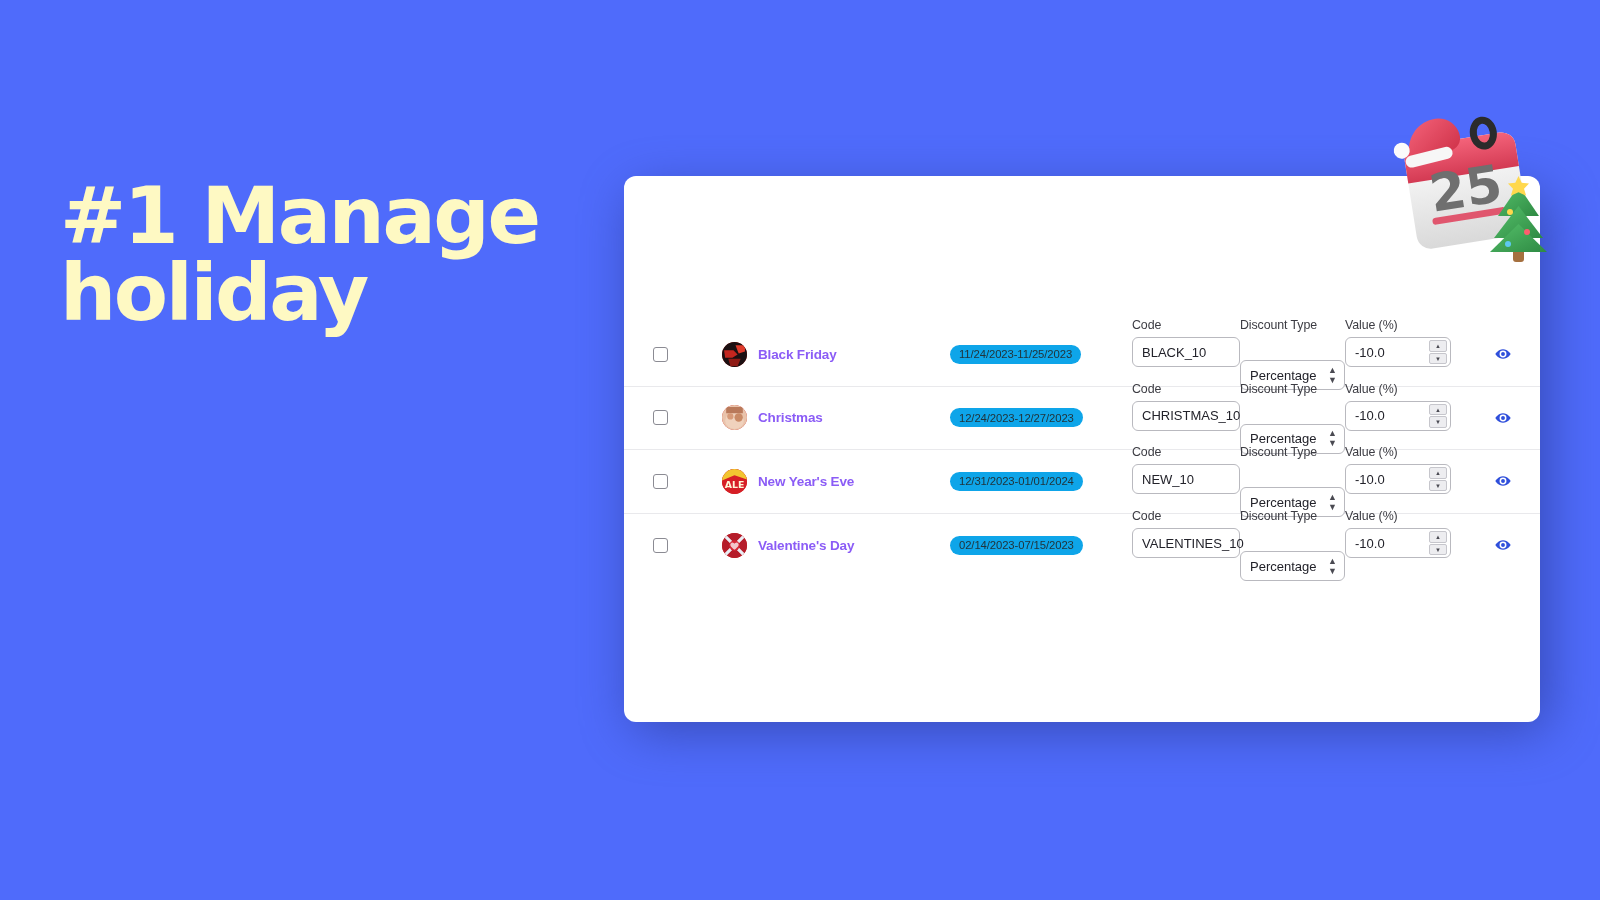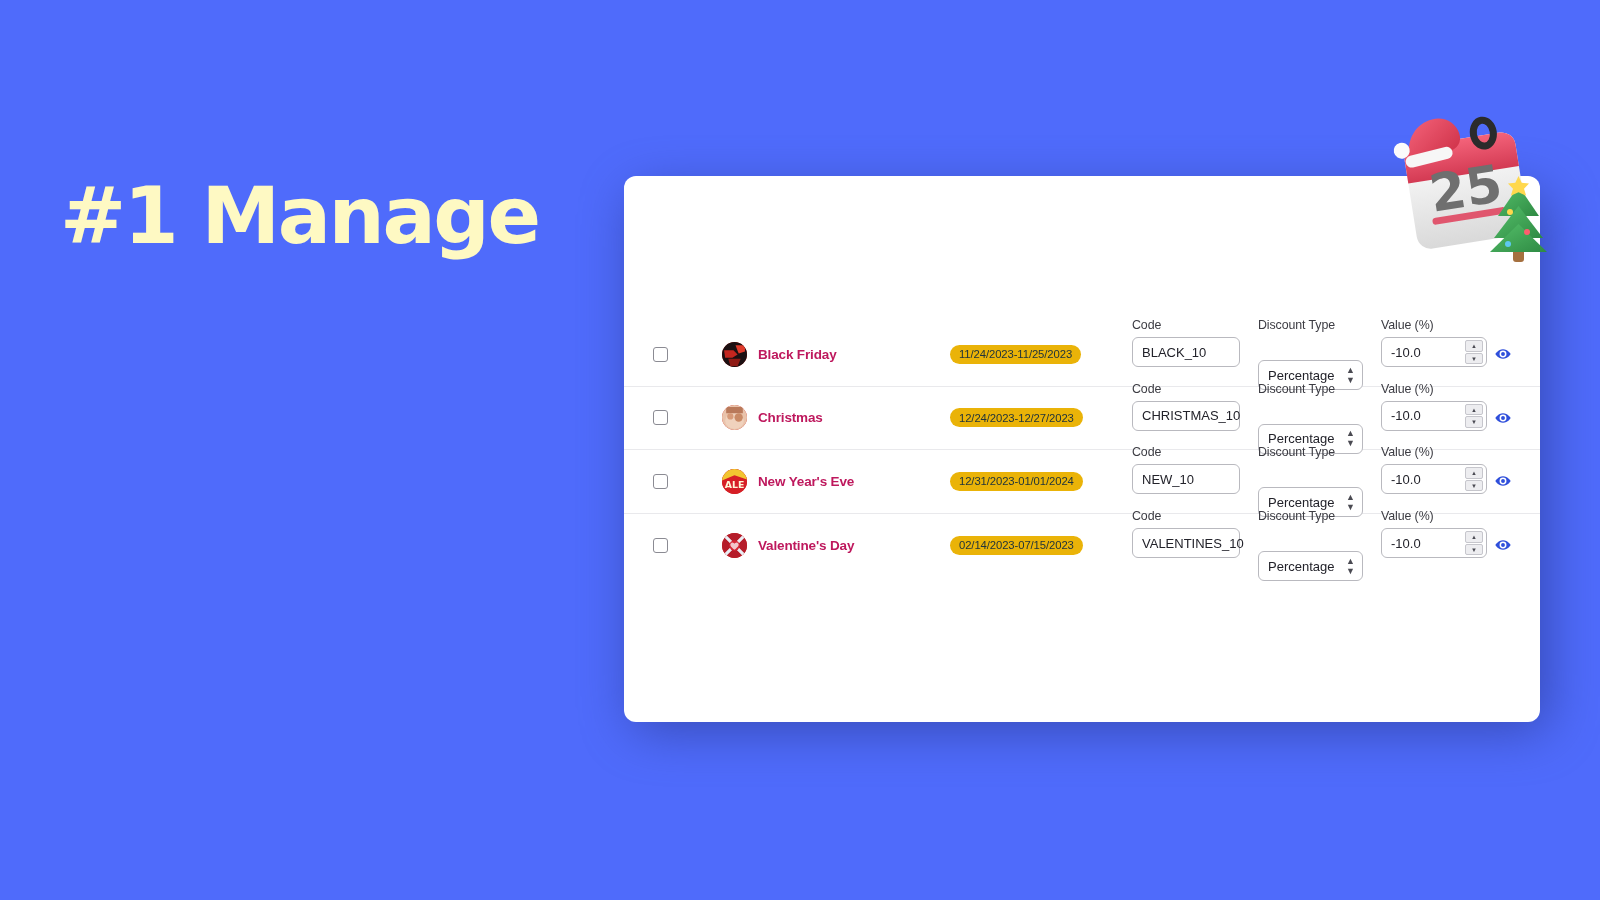--- a/index.html
+++ b/index.html
@@ -89,41 +89,40 @@
     background: #cc2a22;
     margin-left: 14px;
   }
   .avatar svg { display: block; width: 100%; height: 100%; }
 
   
   .name {
     width: 192px;
     font-size: 13.5px;
     font-weight: 700;
-    color: #be185d;
+    color: #8b5cf6;
     letter-spacing: -0.15px;
   }
 
   
   .date-cell { width: 146px; display: flex; }
   .badge {
-    background: #eab308;
+    background: #0ea5e9;
     color: #21343b;
     font-size: 11.3px;
     padding: 3.5px 9px;
     border-radius: 11px;
     white-space: nowrap;
     letter-spacing: -0.1px;
   }
 
   
   .fields {
     display: flex;
     align-items: flex-start;
-    gap: 18px;
     margin-left: 36px;
   }
   .field { position: relative; }
   .flabel {
     font-size: 12.4px;
     color: #3c3c43;
     display: block;
     margin-bottom: 5px;
     letter-spacing: -0.1px;
   }
@@ -192,20 +191,21 @@
     width: 170px;
     height: 160px;
     pointer-events: none;
   }
 </style>
 </head>
 <body>
 
 <div class="headline">
   <span class="line">#1 Manage</span>
+  <span class="line">holiday</span>
 </div>
 
 <div class="card-shadow"></div>
 
 <div class="card">
   <div class="rows" id="rows">
       <div class="row">
     <div class="cb-cell">
       <div class="cbox"></div>
     </div>

